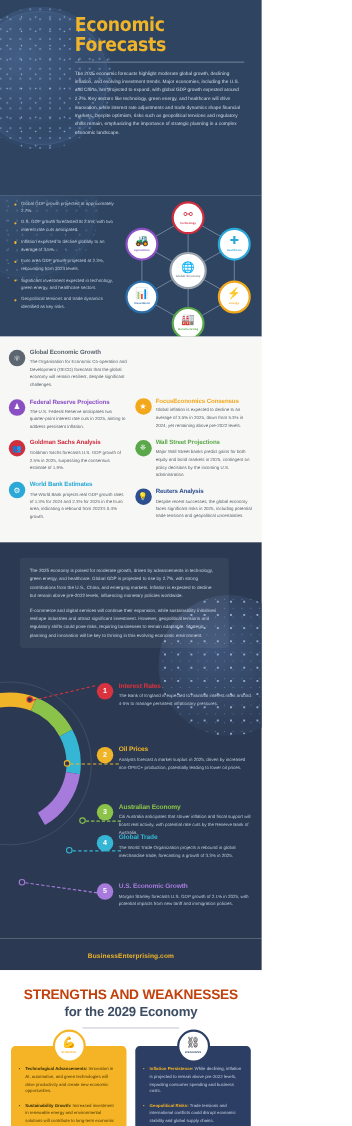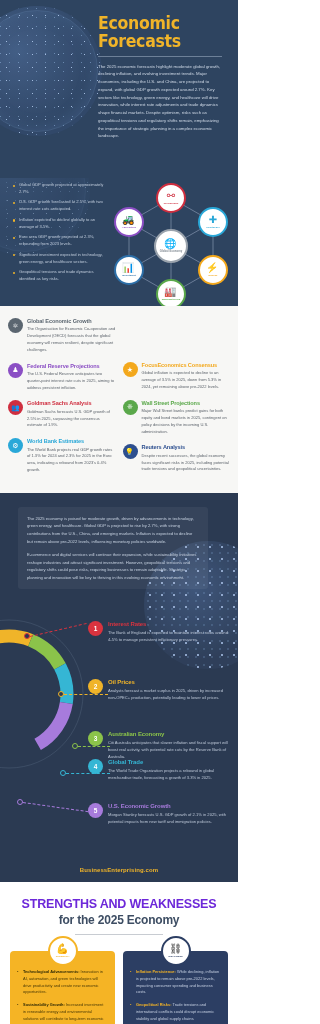--- a/index.html
+++ b/index.html
@@ -36,21 +36,21 @@
       radial-gradient(circle, rgba(160,195,240,.55) 0.6px, transparent 0.8px);
     background-size: 13px 13px, 9px 9px;
     background-position: 2px 3px, 6px 7px;
   }
   .hero-globe::before {
     content:"";
     position:absolute; inset:4px; border-radius:50%;
     border:1px solid rgba(140,180,230,.18);
     box-shadow: inset 0 0 18px rgba(120,170,230,.18);
   }
-  .hero-right { position: relative; margin-left: 88px; padding-right: 6px; }
+  .hero-right { position: relative; margin-left: 58px; padding-right: 6px; }
   .hero-title {
     font-family: "DejaVu Sans Condensed","Liberation Sans", sans-serif;
     font-size: 17.5px;
     font-weight: 700;
     letter-spacing: -.3px;
     color: #f0b429;
     line-height: 1.05;
   }
   .hero-year {
     font-size: 12.5px;
@@ -200,21 +200,21 @@
 
   
   .urlbar {
     background: #2b3a52; text-align: center; padding: 5px 0 6px 0;
   }
   .urlbar span { color: #f0b429; font-size: 6px; font-weight: 700; letter-spacing: .1px; }
 
   
   .sw { background: #ffffff; padding: 16px 10px 14px 10px; text-align: center; }
   .sw-t1 {
-    font-size: 12.5px; font-weight: 700; color: #6d28d9;
+    font-size: 12.5px; font-weight: 700; color: #c2410c;
     letter-spacing: -.2px; line-height: 1.1;
   }
   .sw-t2 {
     font-size: 12px; font-weight: 700; color: #3d4d63;
     letter-spacing: -.2px; margin-top: 1px;
   }
   .sw-rule { width: 88px; height: 1px; background: #c8ccd2; margin: 7px auto 16px auto; }
   .cards { display: flex; gap: 8px; justify-content: center; align-items: flex-start; }
   .card { position: relative; width: 50%; border-radius: 4px; padding: 18px 8px 10px 8px; }
   .card.strength { background: #f5b425; }
@@ -461,21 +461,21 @@
     </div>
   </div>
 </section>
 
 <div class="urlbar">
   <span>BusinessEnterprising.com</span>
 </div>
 
 <section class="sw">
   <div class="sw-t1">STRENGTHS AND WEAKNESSES</div>
-  <div class="sw-t2">for the 2025 Economy</div>
+  <div class="sw-t2">for the 2029 Economy</div>
   <div class="sw-rule"></div>
 
   <div class="cards">
 
     <div class="card strength">
       <div class="card-badge" style="border:2px solid #f5b425;">
         <span class="glyph">💪</span>
         <span class="blabel" style="color:#f5b425">STRENGTH</span>
       </div>
       <ul>

